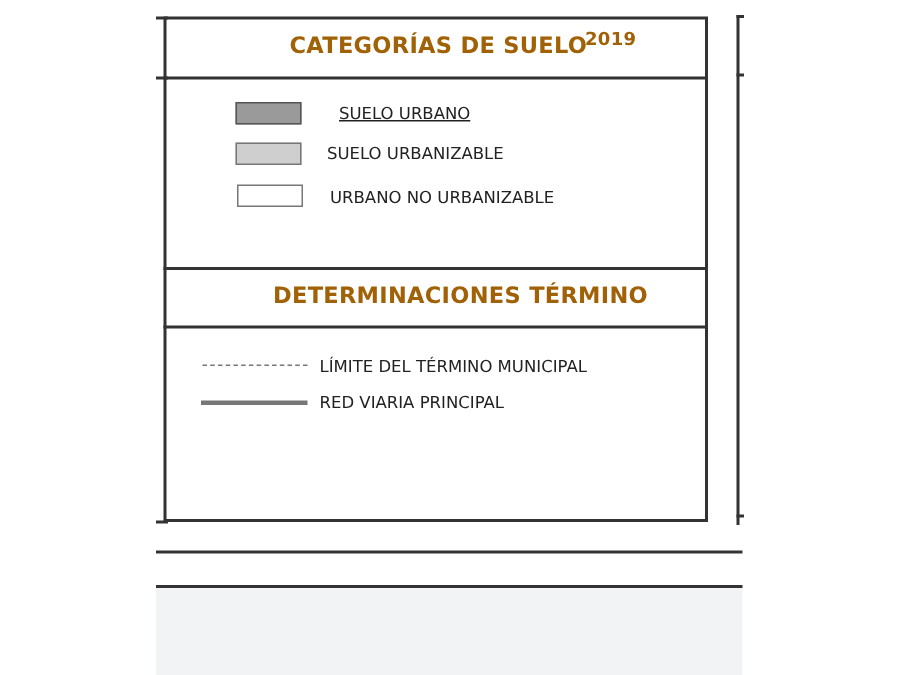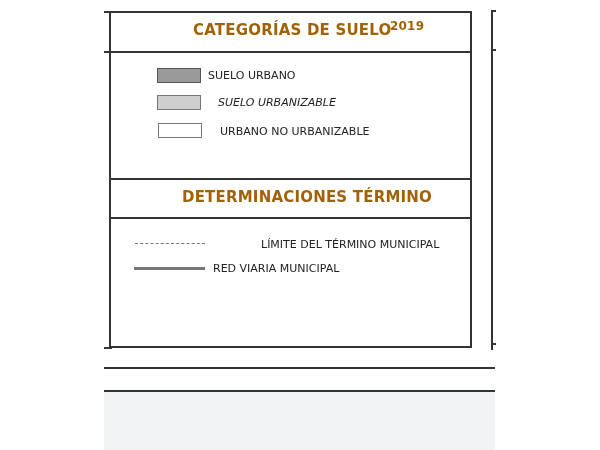--- a/index.html
+++ b/index.html
@@ -36,32 +36,32 @@
 
 <div class="vline" style="left:491px; top:10px; height:340px;"></div>
 <div class="hline" style="left:491px; top:10px; width:5px;"></div>
 <div class="hline" style="left:491px; top:49px; width:5px;"></div>
 <div class="hline" style="left:491px; top:343px; width:5px;"></div>
 
 <div class="title" style="left:193px; top:21px;">CATEGORÍAS DE SUELO</div>
 <div class="title" style="left:390px; top:19px; font-size:12px;">2019</div>
 
 <div class="swatch" style="left:157px; top:68px; background:#9a9a9a; border-color:#555;"></div>
-<div class="label" style="left:208px; top:69px;">SUELO URBANO</div>
+<div class="label" style="left:226px; top:69px;text-decoration:underline;">SUELO URBANO</div>
 
 <div class="swatch" style="left:157px; top:95px; background:#cfcfcf; border-color:#777;"></div>
-<div class="label" style="left:218px; top:96px;font-style:italic;">SUELO URBANIZABLE</div>
+<div class="label" style="left:218px; top:96px;">SUELO URBANIZABLE</div>
 
 <div class="swatch" style="left:158px; top:123px; background:#ffffff; border-color:#777;"></div>
 <div class="label" style="left:220px; top:125px;">URBANO NO URBANIZABLE</div>
 
 <div class="title" style="left:182px; top:188px;">DETERMINACIONES TÉRMINO</div>
 
 <div class="abs" style="left:135px; top:243px; width:70px; height:0; border-top:1px dashed #777;"></div>
-<div class="label" style="left:213px; top:238px;margin-left:48px;">LÍMITE DEL TÉRMINO MUNICIPAL</div>
+<div class="label" style="left:213px; top:238px;">LÍMITE DEL TÉRMINO MUNICIPAL</div>
 
 <div class="abs" style="left:134px; top:267px; width:71px; height:3px; background:#777;"></div>
-<div class="label" style="left:213px; top:262px;">RED VIARIA MUNICIPAL</div>
+<div class="label" style="left:213px; top:262px;">RED VIARIA PRINCIPAL</div>
 
 <div class="hline" style="left:104px; top:367px; width:391px; height:1.5px;"></div>
 <div class="hline" style="left:104px; top:390px; width:391px; height:2px;"></div>
 
 <div class="gray-footer"></div>
 
 </body></html>

